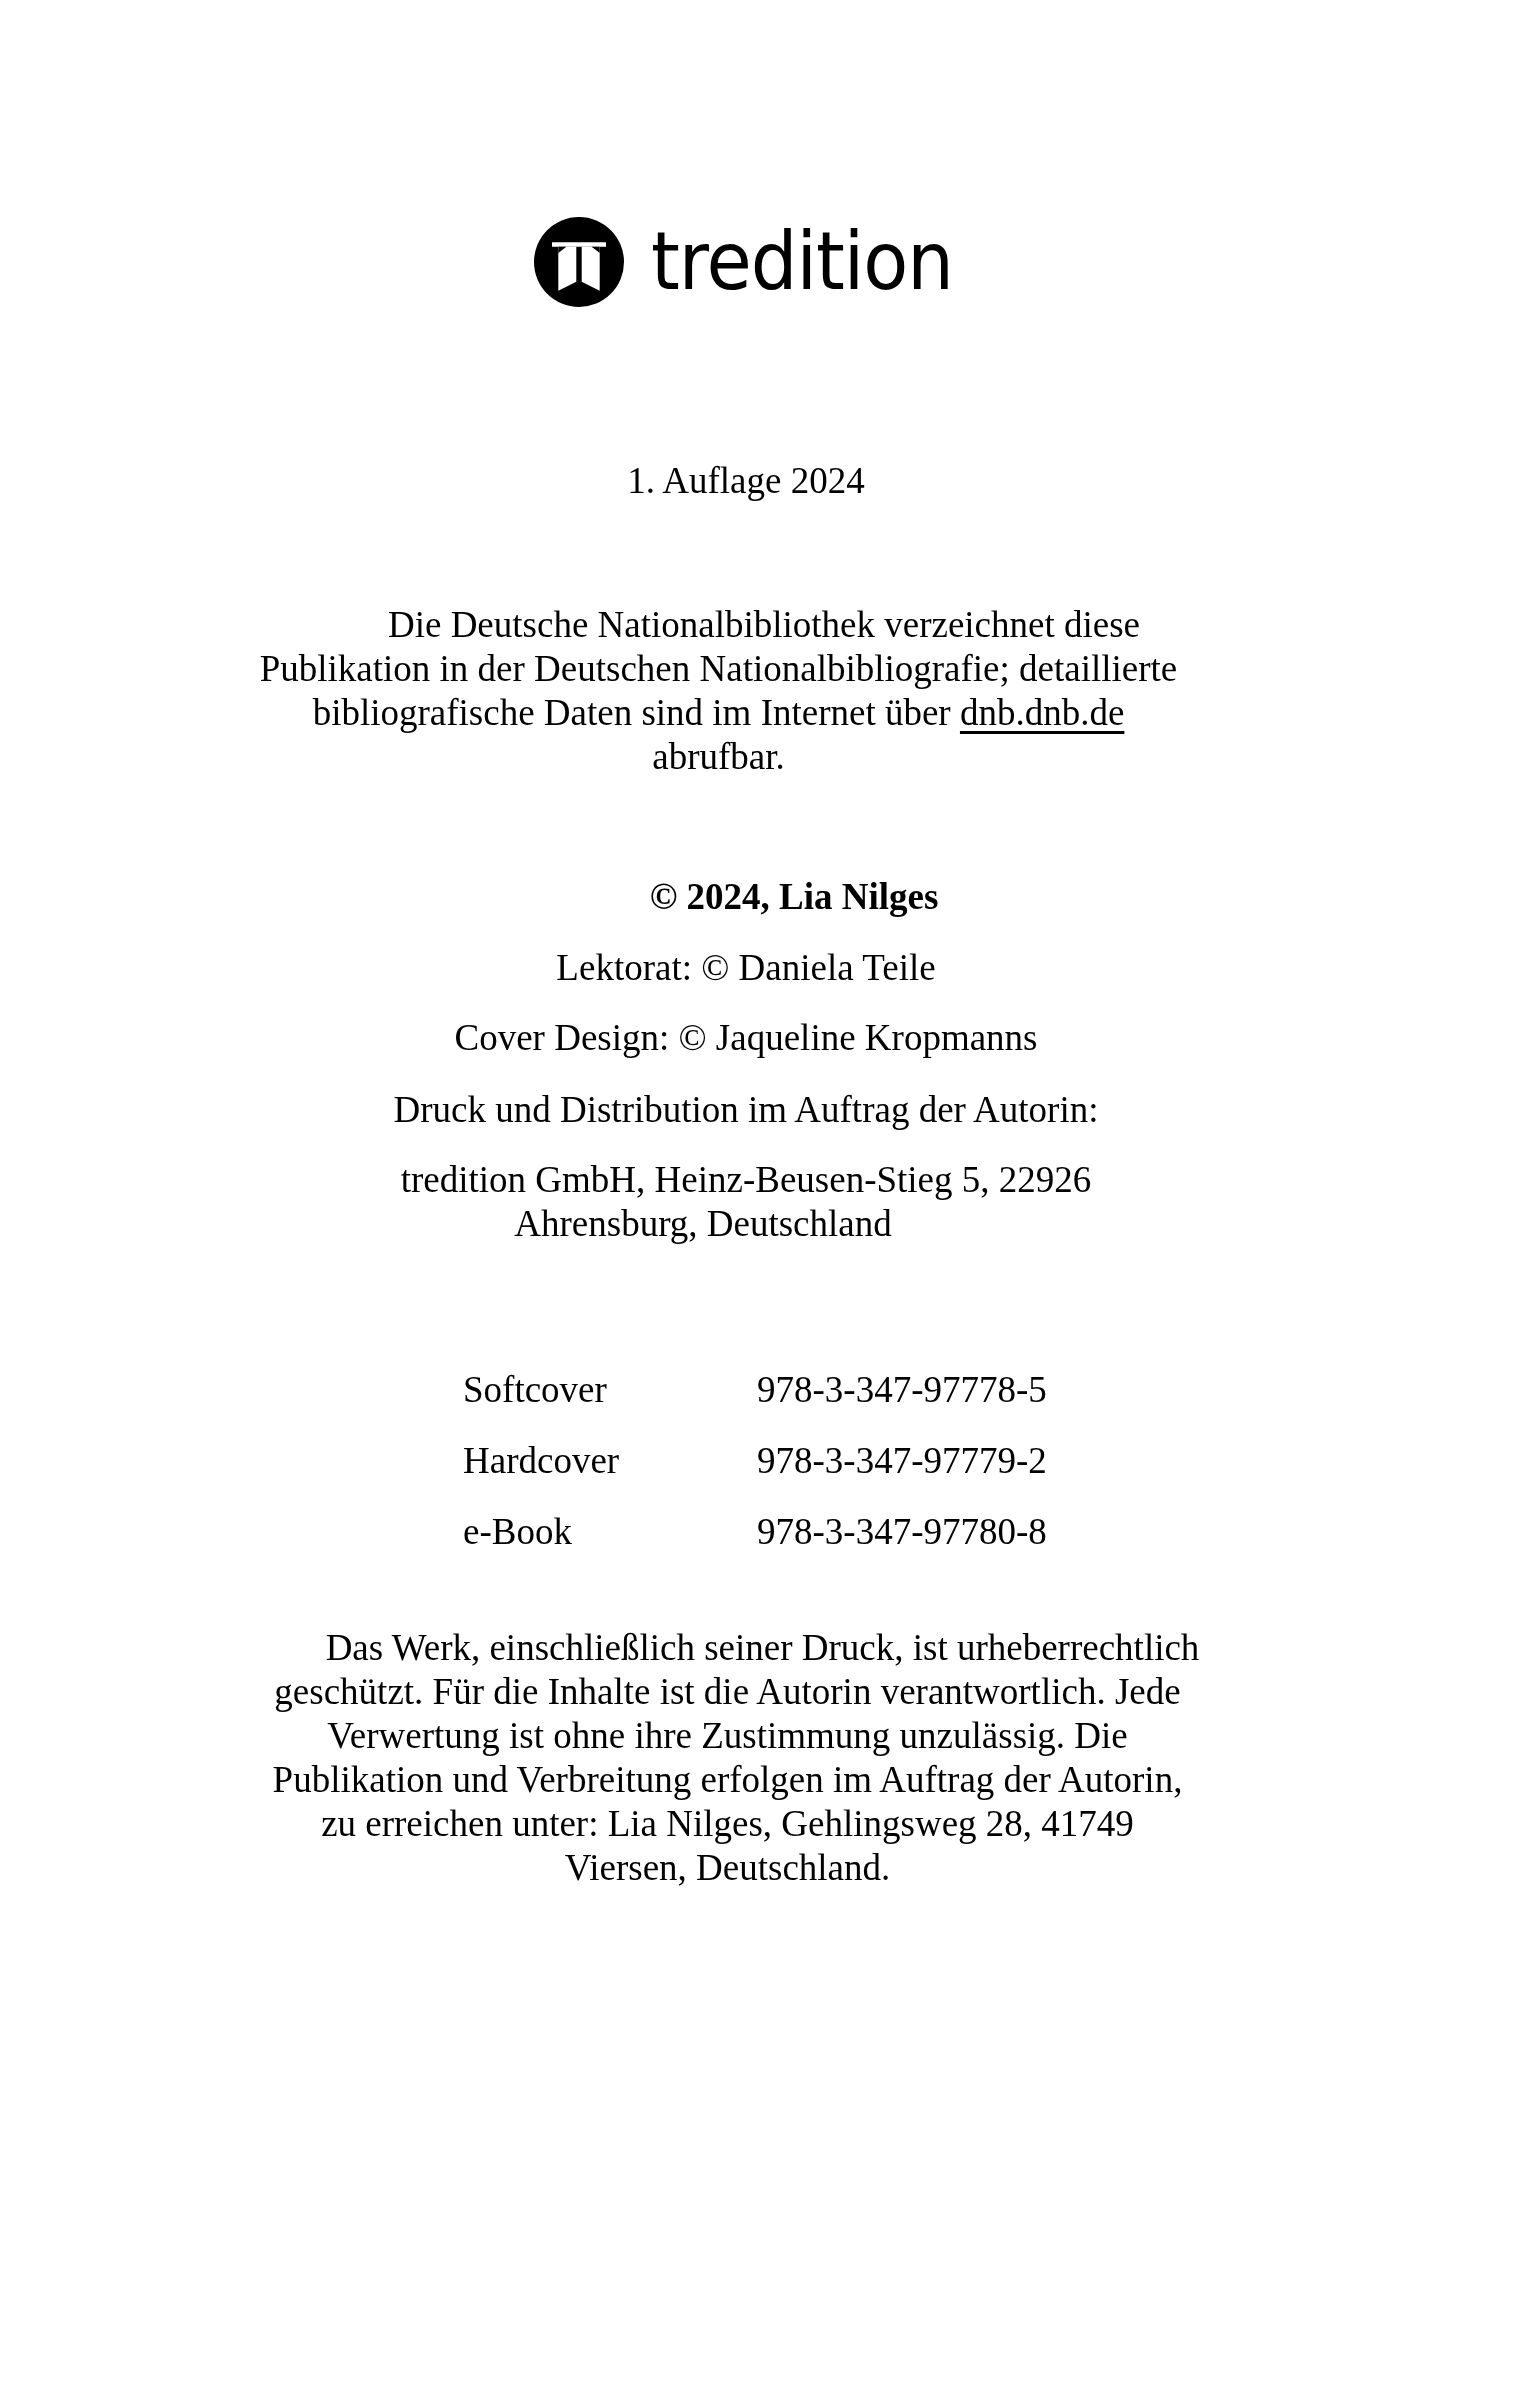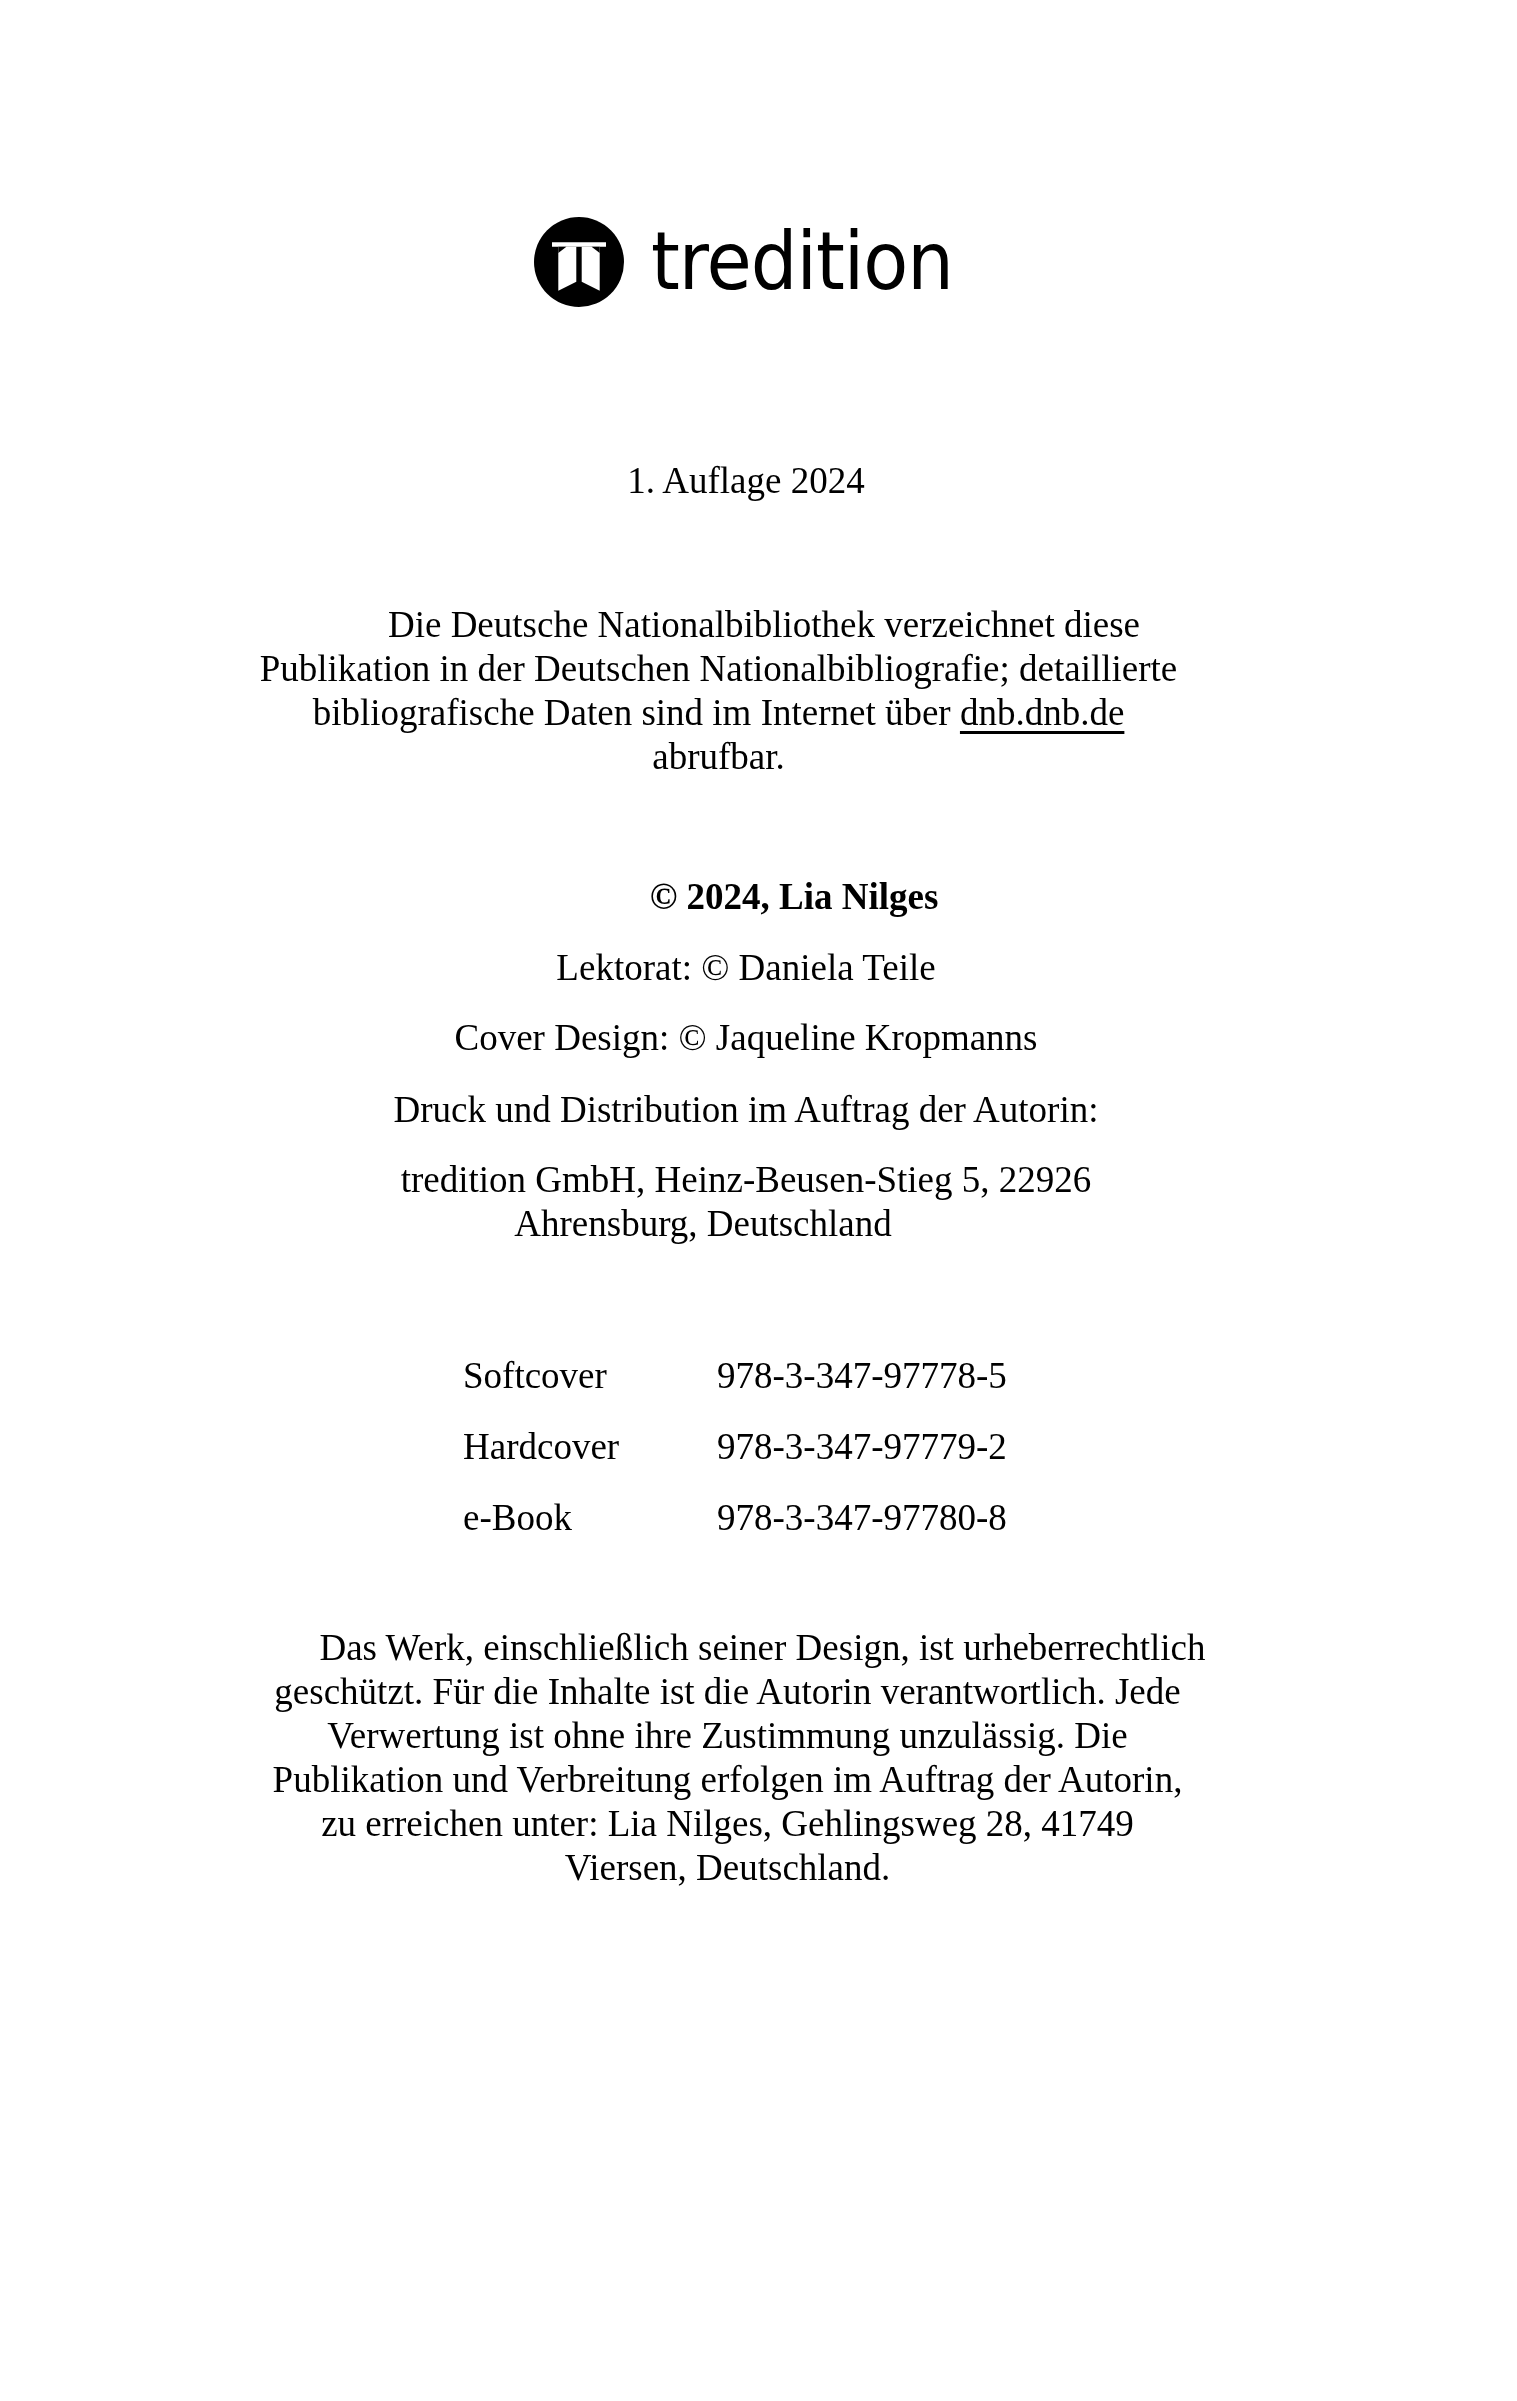--- a/index.html
+++ b/index.html
@@ -19,21 +19,21 @@
   .para { position: absolute; text-align: center; font-size: 37px; line-height: 44px; }
   .dnb { left: 173px; width: 1091px; top: 603px; }
   .dnb .indent { display: inline-block; width: 91px; }
   .link { text-decoration: underline; text-decoration-thickness: 3.2px; text-underline-offset: 6.4px; }
   .copyright { top: 875px; font-weight: bold; padding-left: 48px; }
   .lector { top: 946px; }
   .cover { top: 1016px; }
   .druck { top: 1088px; }
   .address { top: 1158px; line-height: 44px; }
   .isbn { position: absolute; left: 463px; top: 1340px; font-size: 37px; }
-  .isbn-row { display: flex; height: 71px; align-items: center; }
+  .isbn-row { display: flex; height: 71px; align-items: flex-end; gap: 40px; }
   .isbn-label { width: 254px; }
   .legal { left: 182px; width: 1091px; top: 1626px; }
   .legal .indent { display: inline-block; width: 70px; }
 </style>
 </head>
 <body>
 
 <div class="logo">
   <svg class="logo-mark" viewBox="0 0 100 100">
     <circle cx="50" cy="50" r="50" fill="#000"></circle>
@@ -73,20 +73,20 @@
     <span class="isbn-label">Hardcover</span>
     <span>978-3-347-97779-2</span>
   </div>
   <div class="isbn-row">
     <span class="isbn-label">e-Book</span>
     <span>978-3-347-97780-8</span>
   </div>
 </div>
 
 <div class="para legal">
-  <div><span class="indent"></span><span>Das Werk, einschließlich seiner Design, ist urheberrechtlich</span></div>
+  <div><span class="indent"></span><span>Das Werk, einschließlich seiner Druck, ist urheberrechtlich</span></div>
   <div>geschützt. Für die Inhalte ist die Autorin verantwortlich. Jede</div>
   <div>Verwertung ist ohne ihre Zustimmung unzulässig. Die</div>
   <div>Publikation und Verbreitung erfolgen im Auftrag der Autorin,</div>
   <div>zu erreichen unter: Lia Nilges, Gehlingsweg 28, 41749</div>
   <div>Viersen, Deutschland.</div>
 </div>
 
 
 </body></html>

